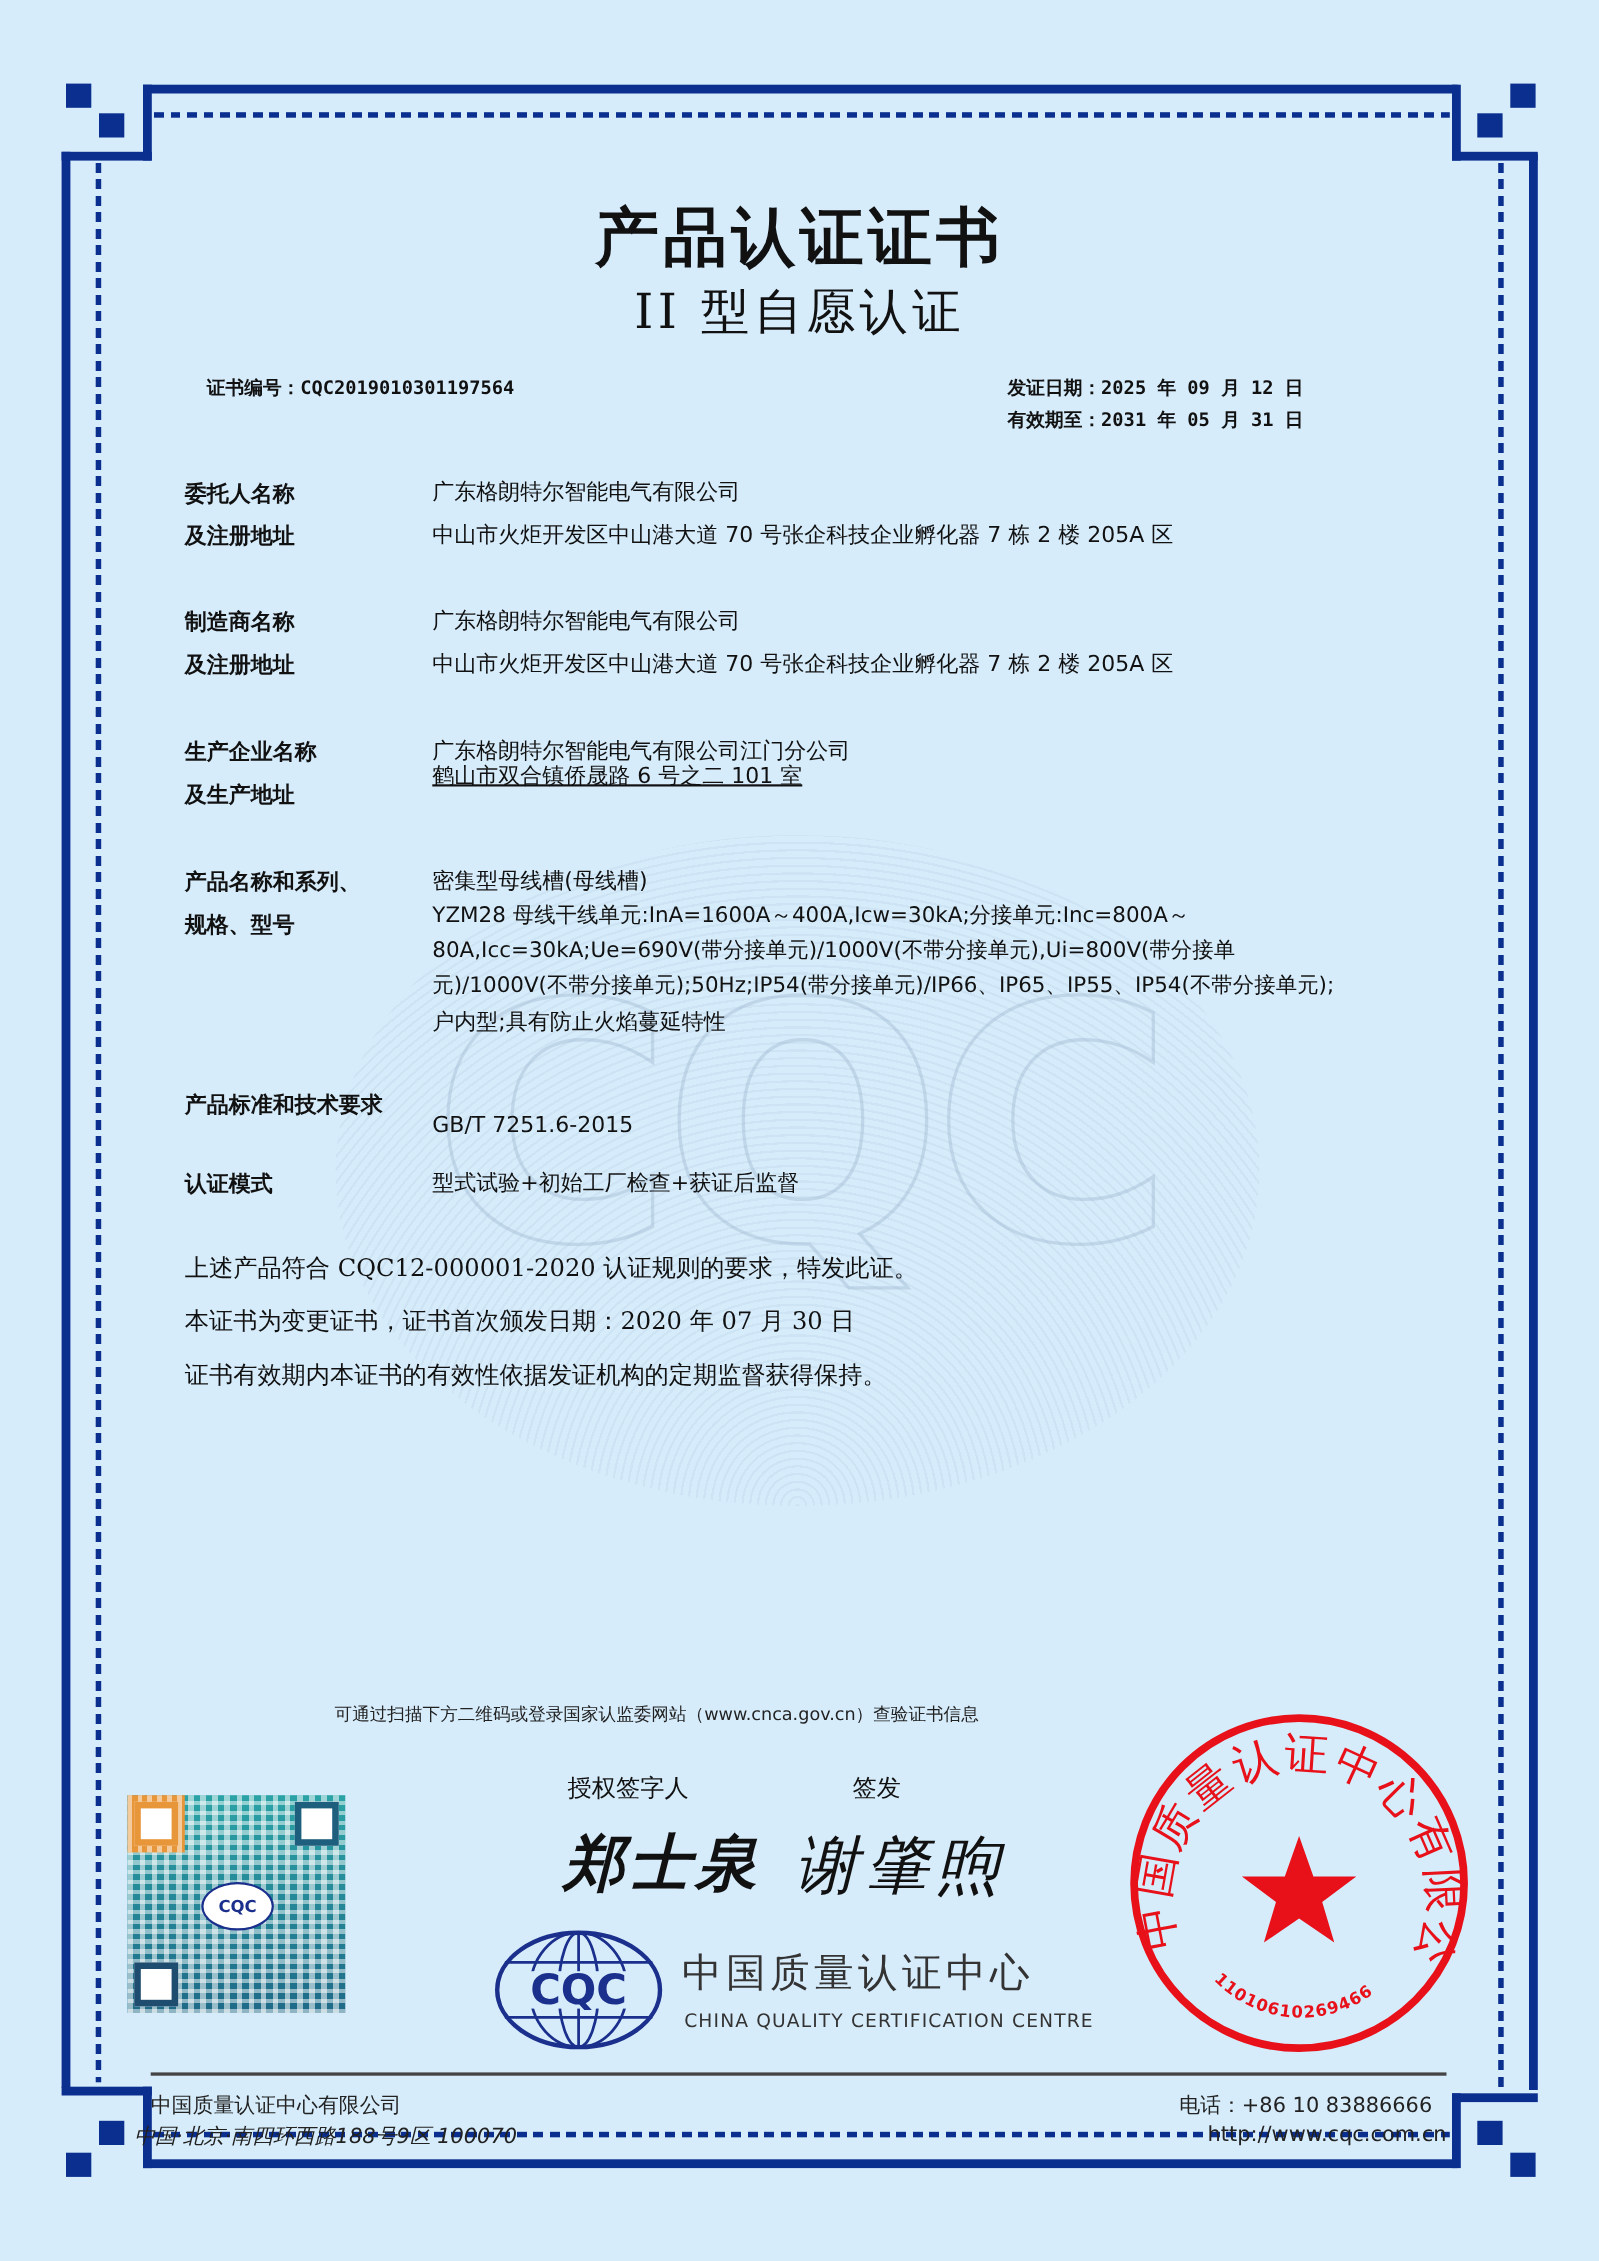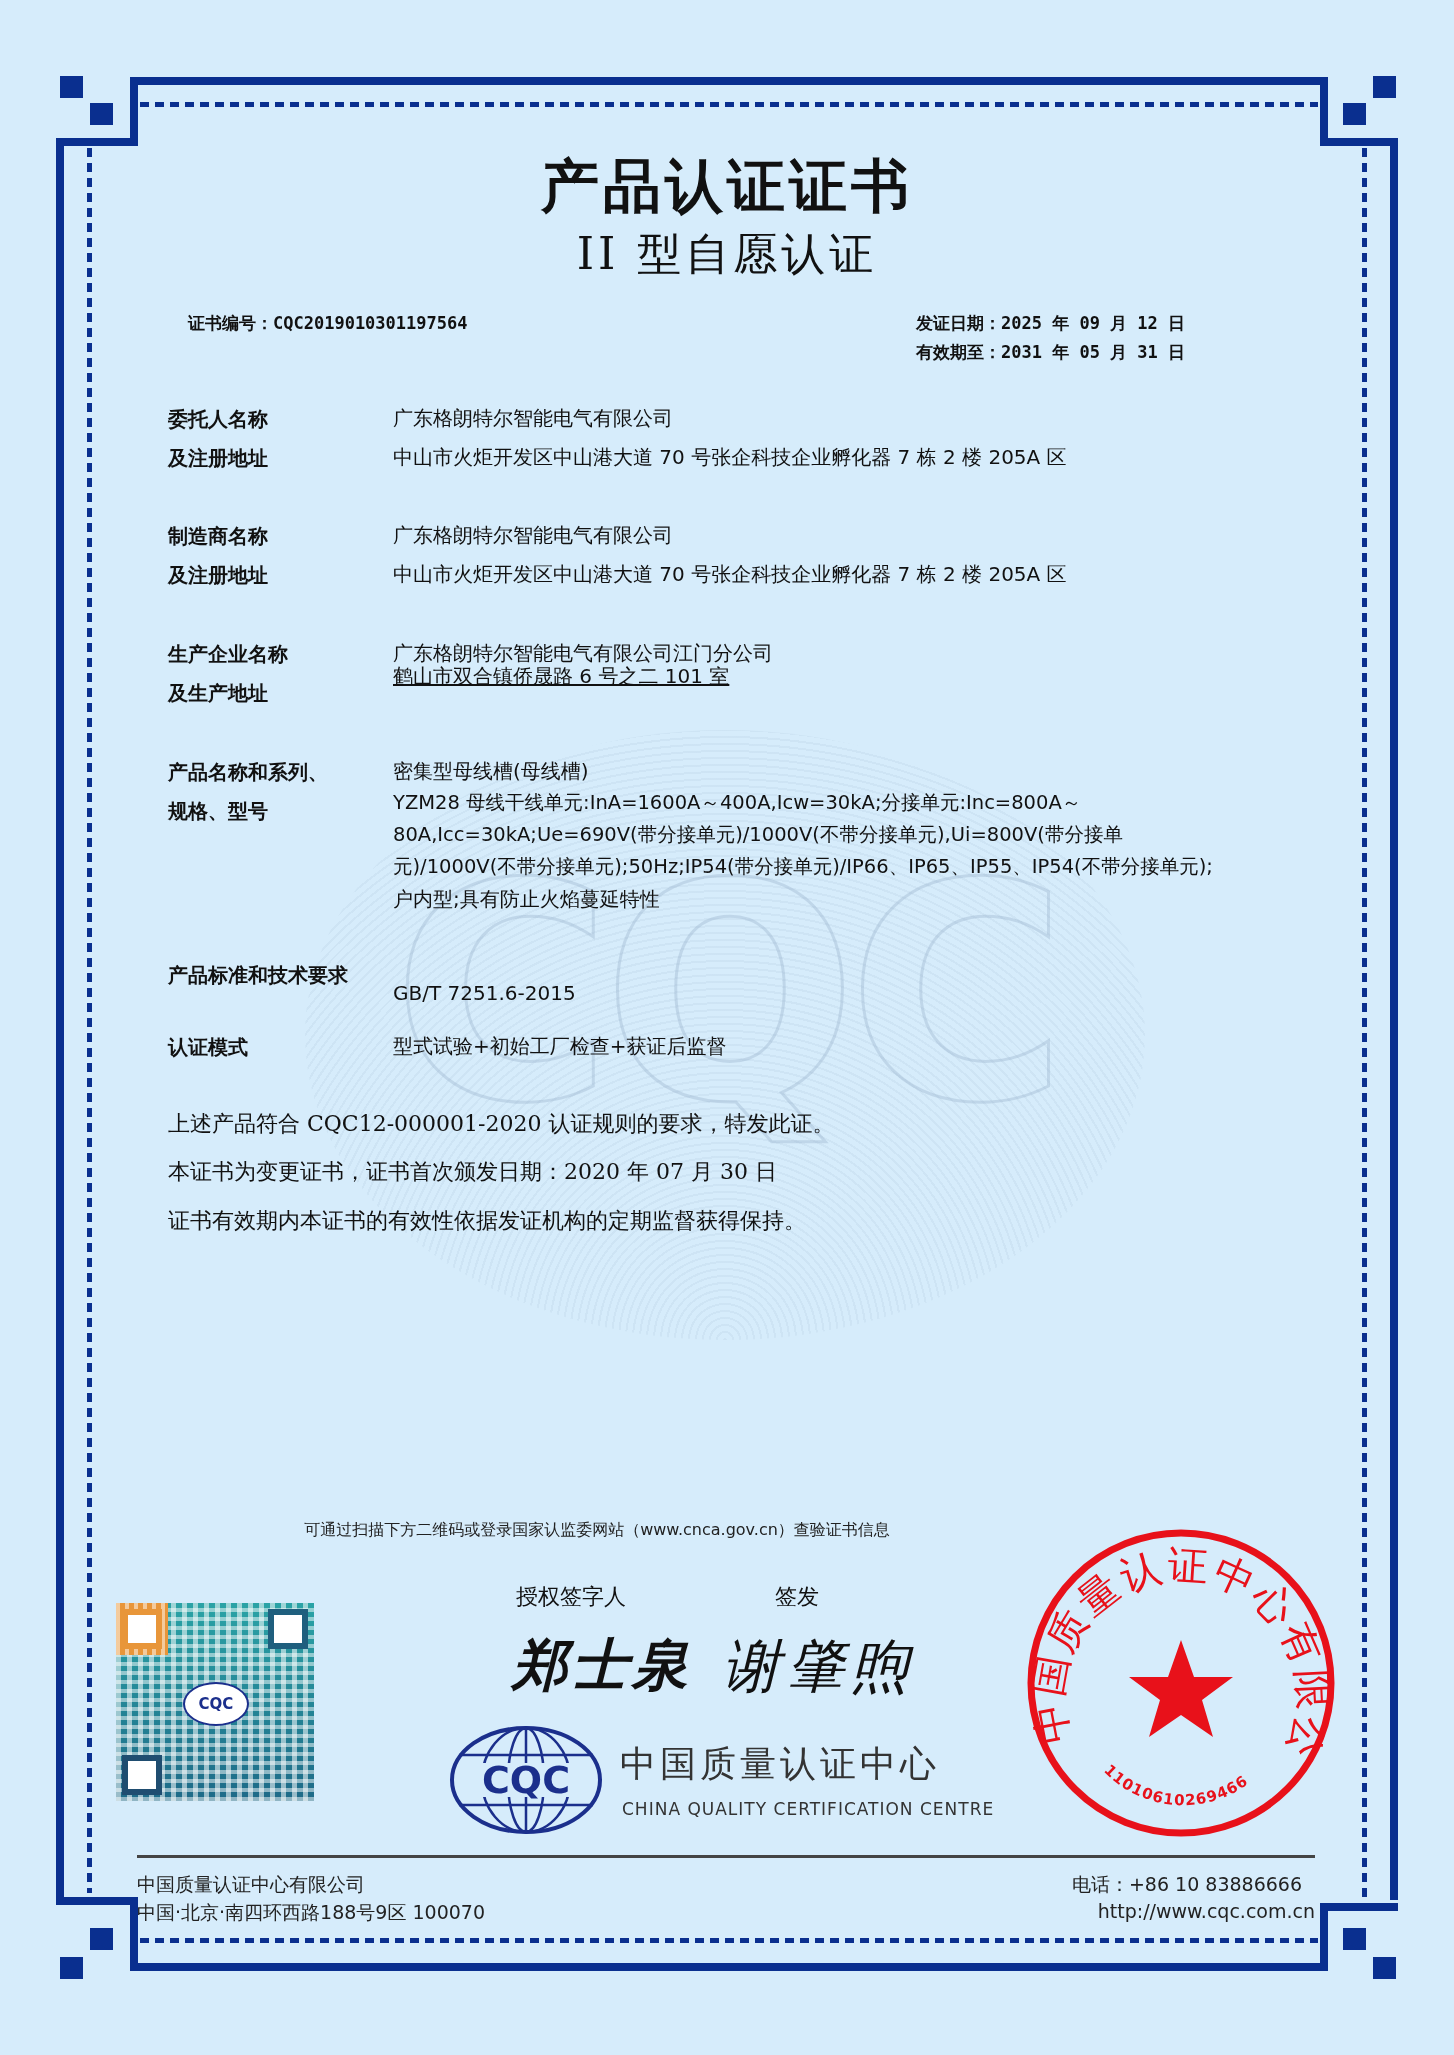--- a/index.html
+++ b/index.html
@@ -2,21 +2,21 @@
 <html><head>
 <meta charset="utf-8">
 <style>
   html, body { margin: 0; padding: 0; }
   body {
     width: 1454px; height: 2055px; position: relative; overflow: hidden;
     background: #d6ecfb;
     font-family: "DejaVu Sans", "Liberation Sans", sans-serif;
     color: #111;
   }
-  .abs { position: absolute; }
+  .abs { position: absolute; margin-top: 29px; }
   
   .frame-solid { position: absolute; background: #0a2f8f; }
   .frame-dash-h { position: absolute; height: 5px; background-image: repeating-linear-gradient(90deg, #0a2f8f 0 9px, transparent 9px 15px); }
   .frame-dash-v { position: absolute; width: 5px; background-image: repeating-linear-gradient(180deg, #0a2f8f 0 9px, transparent 9px 15px); }
   .sq { position: absolute; width: 23px; height: 22px; background: #0a2f8f; }
 
   .title { left: 0; width: 1454px; top: 148px; text-align: center; font-size: 58px; font-weight: bold; letter-spacing: 4px; }
   .subtitle { left: 0; width: 1454px; top: 225px; text-align: center; font-size: 44px; letter-spacing: 4px; font-family: "DejaVu Serif", serif; }
 
   .meta { font-family: "DejaVu Sans Mono", "Liberation Mono", monospace; font-size: 17px; font-weight: bold; }
@@ -172,15 +172,15 @@
     <text font-family="DejaVu Sans, sans-serif" font-size="15" font-weight="bold" fill="#e8111a" letter-spacing="1">
       <textPath href="#codeArc" startOffset="8">11010610269466</textPath>
     </text>
     <polygon points="158,115 171,152 210,152 179,175 190,212 158,190 126,212 137,175 106,152 145,152" fill="#e8111a"></polygon>
   </svg>
   
 </div>
 
 <div class="abs footer-rule"></div>
 <div class="abs footer-text" style="left:137px; top:1872px;">中国质量认证中心有限公司</div>
-<div class="abs footer-text" style="left:137px; top:1900px;">中国·北京·南四环西路188号9区  100070</div>
+<div class="abs footer-text" style="left:122px; top:1900px;font-style:italic;">中国·北京·南四环西路188号9区  100070</div>
 <div class="abs footer-text" style="right:152px; top:1872px; text-align:right;">电话：+86 10 83886666</div>
 <div class="abs footer-text" style="right:139px; top:1900px; text-align:right;">http://www.cqc.com.cn</div>
 
 </body></html>

